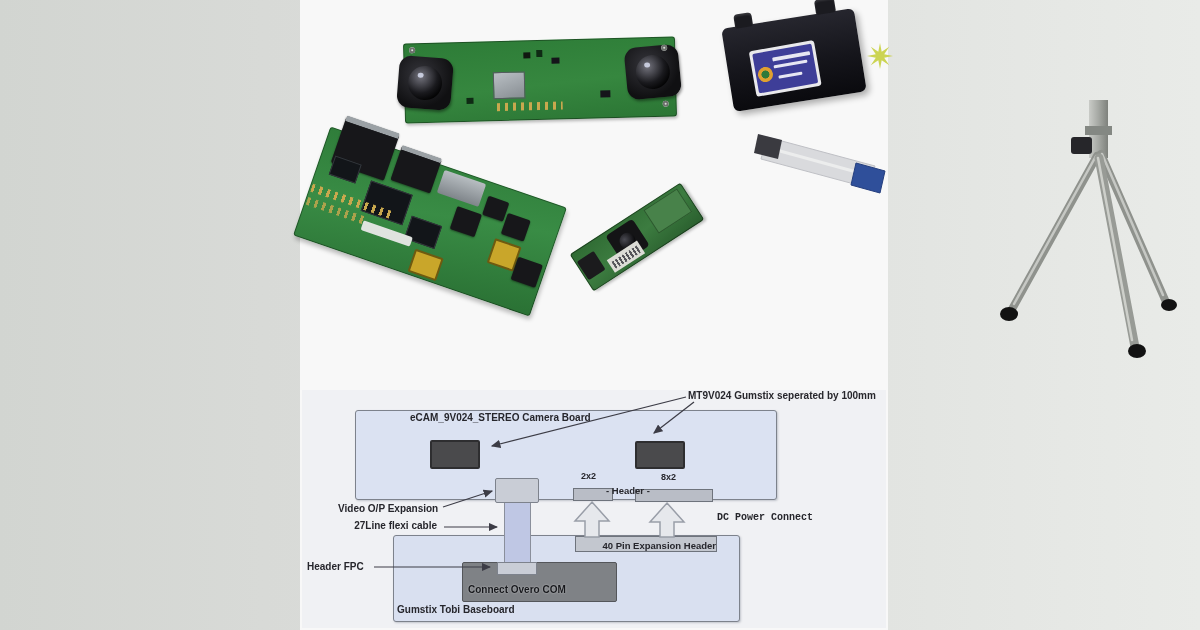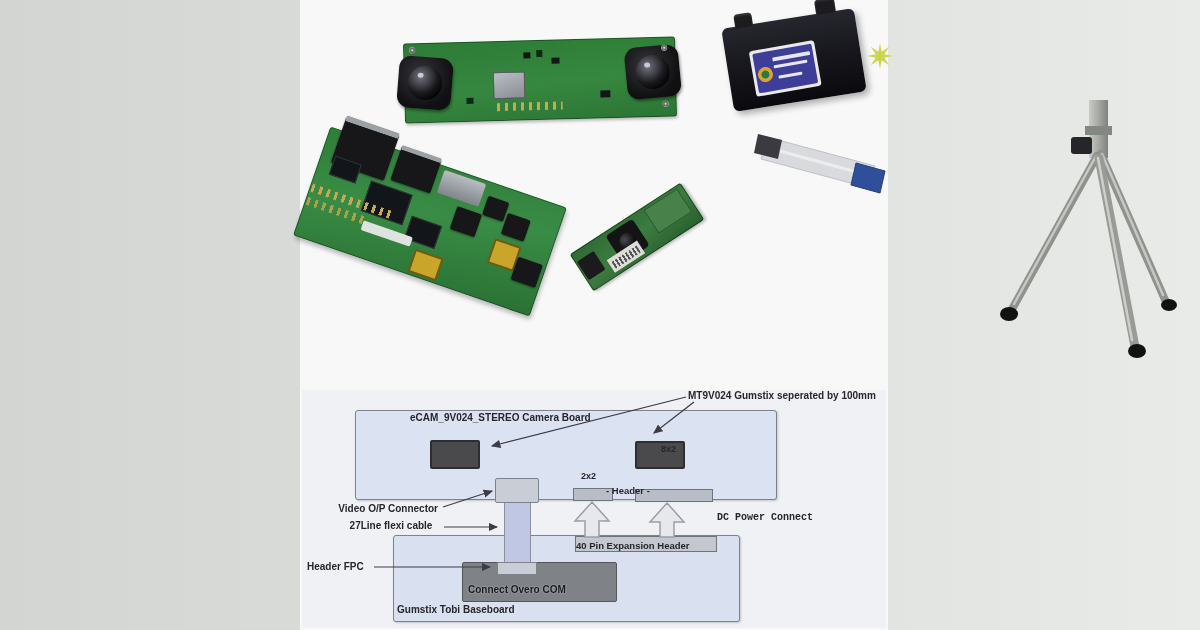--- a/index.html
+++ b/index.html
@@ -85,30 +85,30 @@
   #sensor-left{left:430px;top:440px;width:46px;height:25px;}
   #sensor-right{left:635px;top:441px;width:46px;height:24px;}
   #video-conn{left:495px;top:478px;width:42px;height:23px;background:#c9cdd6;border:1.5px solid #7d828c;border-radius:2px;}
   #dia-cable{left:504px;top:499px;width:25px;height:68px;background:#bfc7e4;border:1.5px solid #8a8f9b;}
   #fpc-conn{left:497px;top:562px;width:38px;height:11px;background:#c9cdd6;border:1.5px solid #7d828c;}
   #overo-box{left:462px;top:562px;width:153px;height:38px;background:#7f8286;border:1.5px solid #54565a;border-radius:2px;}
   .hdr-bar{position:absolute;background:#b9bdc6;border:1.5px solid #6e737c;}
   #hdr-left{left:573px;top:488px;width:38px;height:11px;}
   #hdr-right{left:635px;top:489px;width:76px;height:11px;}
   #expansion-bar{left:575px;top:536px;width:140px;height:14px;background:#c3c7cf;border:1.5px solid #6e737c;
-    text-align:left;line-height:13px;}
+    text-align:right;line-height:13px;}
 
   .dia-label{position:absolute;font-size:10px;font-weight:bold;color:#26262c;white-space:nowrap;letter-spacing:0;}
   #lbl-board{left:366px;top:412px;margin-left:44px;}
   #lbl-sensors{left:688px;top:390px;}
   #lbl-2x2{left:581px;top:471px;font-size:9px;}
   #lbl-headmid{left:606px;top:485px;font-size:9.5px;}
-  #lbl-8x2{left:661px;top:444px;font-size:9px;}
+  #lbl-8x2{left:661px;top:472px;font-size:9px;}
   #lbl-video{left:338px;top:503px;width:100px;text-align:right;}
-  #lbl-flexi{left:345px;top:520px;width:92px;text-align:center;}
+  #lbl-flexi{left:345px;top:520px;width:92px;text-align:right;}
   #lbl-dc{left:717px;top:512px;font-family:Liberation Mono, monospace;}
   #lbl-fpc{left:307px;top:561px;}
   #lbl-overo{left:468px;top:584px;color:#17181c;text-shadow:0 0 2px rgba(255,255,255,.55);}
   #lbl-baseboard{left:397px;top:604px;}
   #lbl-expansion{position:relative;font-size:9.5px;font-weight:bold;color:#26262c;}
 
   #diagram-svg{left:0;top:0;width:1200px;height:630px;pointer-events:none;}
 </style>
 </head>
 <body>
@@ -244,20 +244,20 @@
     <line x1="443" y1="507" x2="492" y2="491" stroke="#3c3c46" stroke-width="1.2" marker-end="url(#ah)"></line>
     <line x1="444" y1="527" x2="497" y2="527" stroke="#3c3c46" stroke-width="1.2" marker-end="url(#ah)"></line>
     <line x1="374" y1="567" x2="490" y2="567" stroke="#3c3c46" stroke-width="1.2" marker-end="url(#ah)"></line>
   </svg>
 
   <div id="lbl-board" class="dia-label">eCAM_9V024_STEREO Camera Board</div>
   <div id="lbl-sensors" class="dia-label">MT9V024 Gumstix seperated by 100mm</div>
   <div id="lbl-2x2" class="dia-label">2x2</div>
   <div id="lbl-headmid" class="dia-label">- Header -</div>
   <div id="lbl-8x2" class="dia-label">8x2</div>
-  <div id="lbl-video" class="dia-label">Video O/P Connector</div>
+  <div id="lbl-video" class="dia-label">Video O/P Expansion</div>
   <div id="lbl-flexi" class="dia-label">27Line flexi cable</div>
   <div id="lbl-dc" class="dia-label">DC Power Connect</div>
   <div id="lbl-fpc" class="dia-label">Header FPC</div>
   <div id="lbl-overo" class="dia-label">Connect Overo COM</div>
   <div id="lbl-baseboard" class="dia-label">Gumstix Tobi Baseboard</div>
 
 </div>
 
 </body></html>

